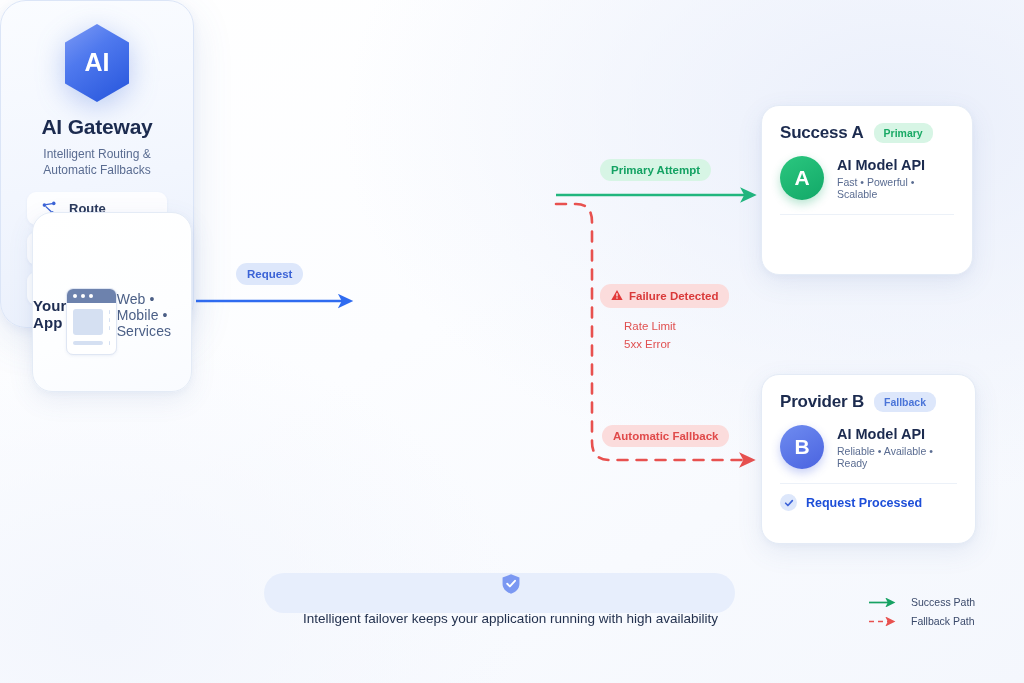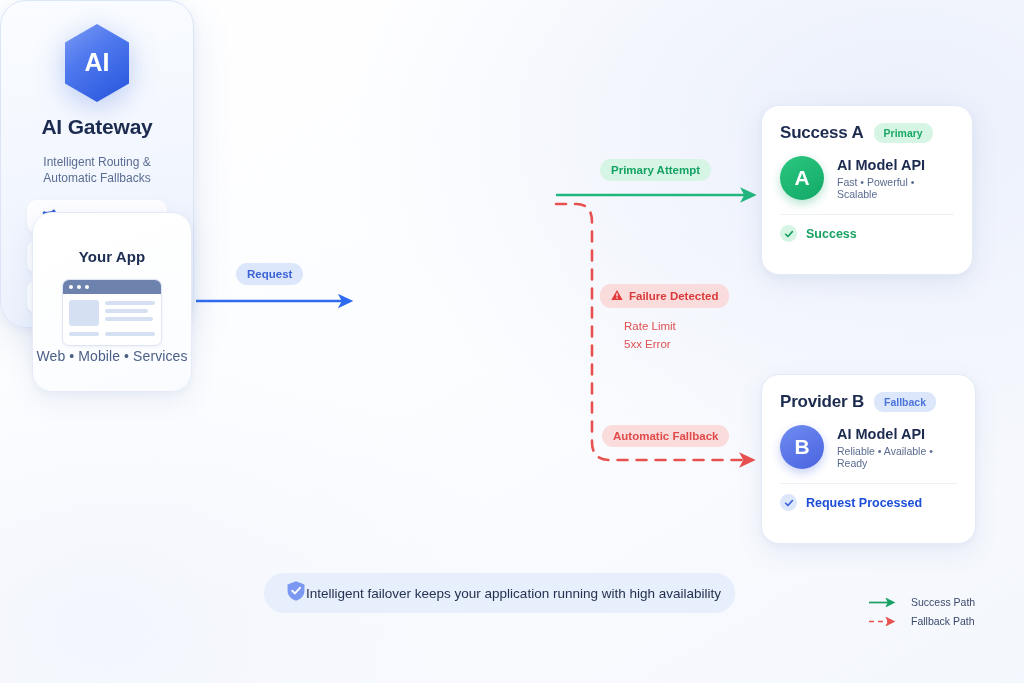--- a/index.html
+++ b/index.html
@@ -23,22 +23,22 @@
     background: #ffffff;
     border: 1px solid #e4ebf6;
     border-radius: 18px;
     box-shadow: 0 8px 26px rgba(80,110,170,0.10), 0 2px 6px rgba(80,110,170,0.05);
   }
 
   
   #app-card {
     left: 32px; top: 212px; width: 160px; height: 180px;
     border-radius: 20px;
-    display: flex; flex-direction: column; align-items: center;
-    padding-top: 35px;
+    display: flex; flex-direction: row; align-items: center;
+    padding-top: 24px;
     background: linear-gradient(160deg,#ffffff 0%,#fdfeff 60%,#f9fbff 100%);
   }
   #app-card .app-title {
     font-size: 15px; font-weight: bold; color: #1e2d52; letter-spacing: .1px;
   }
   .browser {
     margin-top: 14px;
     width: 100px; height: 67px;
     border-radius: 7px;
     border: 1px solid #dfe6f3;
@@ -70,21 +70,21 @@
     background: linear-gradient(170deg,#fafcff 0%,#f2f6fe 55%,#eaf0fc 100%);
     box-shadow: 0 14px 40px rgba(70,105,180,0.13), 0 3px 10px rgba(70,105,180,0.07);
     display: flex; flex-direction: column; align-items: center;
     padding-top: 22px;
   }
   .hexlogo { width: 72px; height: 80px; filter: drop-shadow(0 6px 14px rgba(60,105,220,.33)); }
   #gateway-card .gw-title {
     margin-top: 12px; font-size: 21px; font-weight: bold; color: #1c2b4f; letter-spacing: -.2px;
   }
   #gateway-card .gw-sub {
-    margin-top: 15px; font-size: 12px; line-height: 16px; color: #5a6c91; text-align: center;
+    margin-top: 7px; font-size: 12px; line-height: 16px; color: #5a6c91; text-align: center;
   }
   .features { margin-top: 14px; width: 140px; display: flex; flex-direction: column; gap: 7px; }
   .feat {
     height: 33px; border-radius: 9px;
     background: rgba(255,255,255,0.82);
     display: flex; align-items: center; gap: 11px; padding-left: 14px;
     box-shadow: 0 1px 3px rgba(90,120,180,.08);
   }
   .feat .flabel { font-size: 13px; font-weight: bold; color: #2b3a5c; }
   .feat svg { display: block; }
@@ -140,21 +140,21 @@
   }
   #failure-reasons {
     margin-top: 9px; padding-left: 24px;
     font-size: 11.5px; color: #e05050; line-height: 18px;
   }
 
   
   #banner {
     position: absolute; left: 264px; top: 573px; width: 471px; height: 40px;
     border-radius: 20px; background: #e7eefc;
-    display: flex; align-items: center; padding-left: 22px;
+    display: flex; align-items: center; gap: 12px; padding-left: 22px; flex-direction: column;
   }
   #banner .btext { font-size: 13.5px; color: #24324f; }
 
   
   #legend { position: absolute; left: 868px; top: 596px; display: flex; flex-direction: column; gap: 7px; text-align: right; }
   .legend-row { display: flex; align-items: center; gap: 9px; }
   .legend-label { font-size: 10.5px; color: #3b4a6b; }
 
   svg.flowlayer { position: absolute; left: 0; top: 0; width: 1024px; height: 683px; pointer-events: none; }
 </style>
@@ -268,28 +268,20 @@
       <span class="pill primary">Primary</span>
     </div>
     <div class="pv-body">
       <div class="avatar green">A</div>
       <div>
         <div class="pv-api">AI Model API</div>
         <div class="pv-tags">Fast • Powerful • Scalable</div>
       </div>
     </div>
     <div class="pv-divider"></div>
-    <div class="pv-status">
-      <span class="check green">
-        <svg width="10" height="10" viewBox="0 0 12 12" fill="none" stroke="#17a263" stroke-width="2" stroke-linecap="round" stroke-linejoin="round">
-          <path d="M2,6.3 L4.7,9 L10,3.2"></path>
-        </svg>
-      </span>
-      <span class="status-text green">Success</span>
-    </div>
   </div>
 
   <div class="card" id="providerB">
     <div class="pv-head">
       <span class="pv-name">Provider B</span>
       <span class="pill fallback">Fallback</span>
     </div>
     <div class="pv-body">
       <div class="avatar blue">B</div>
       <div>

